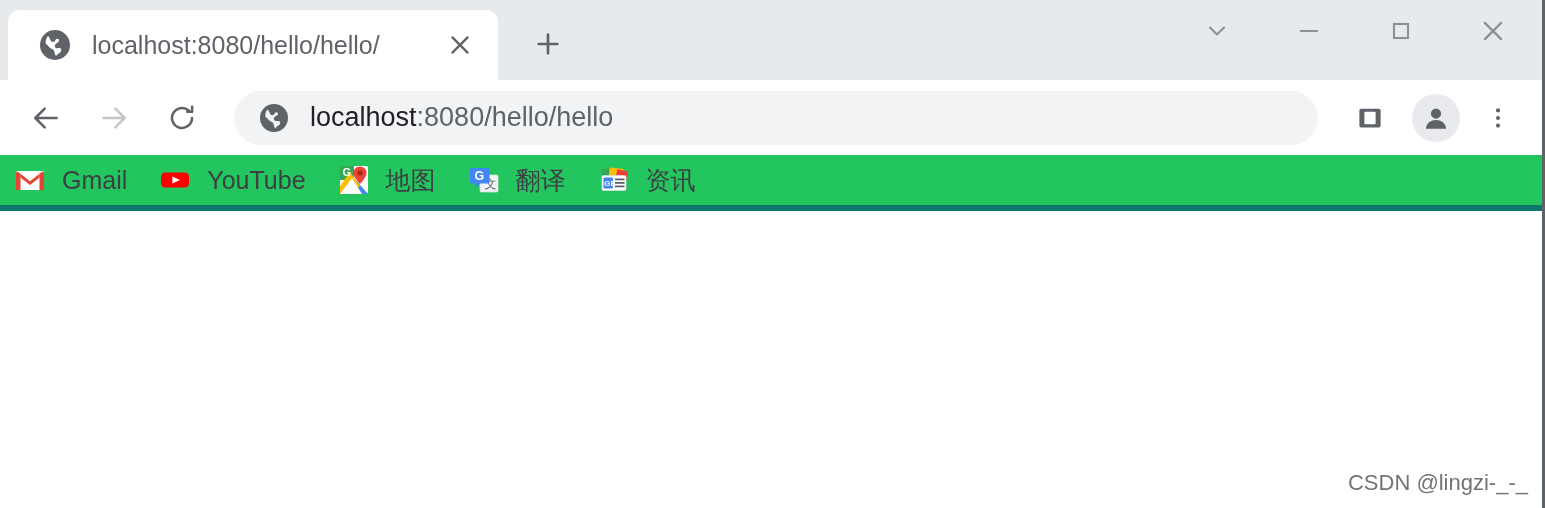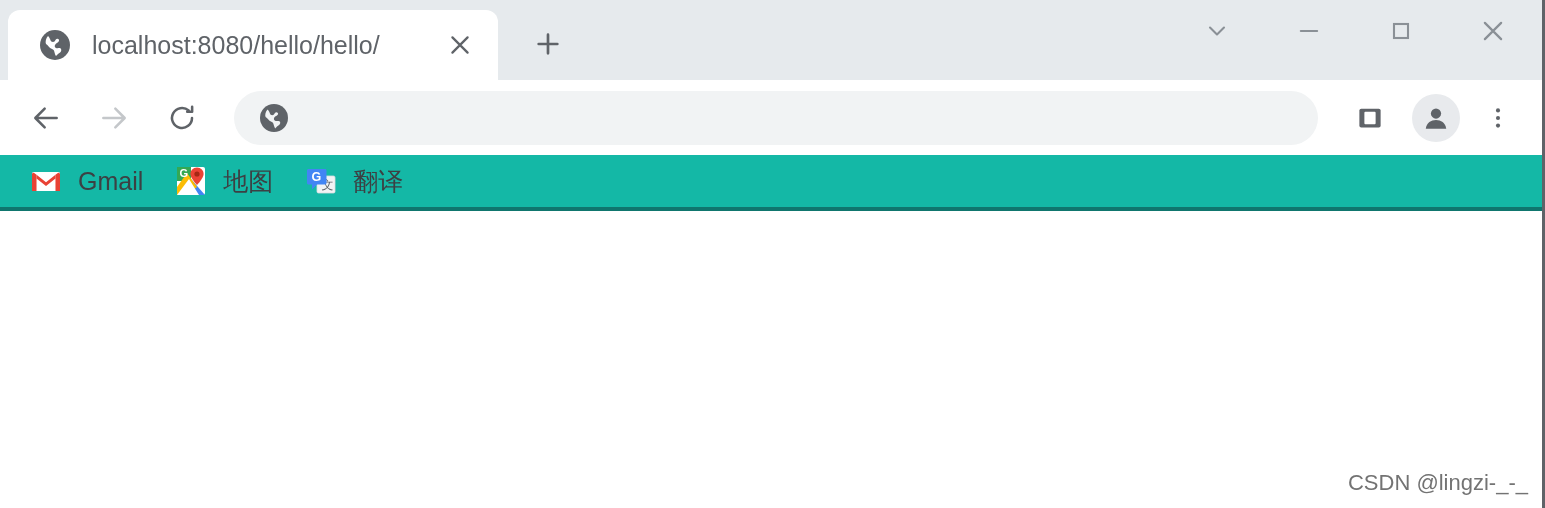--- a/index.html
+++ b/index.html
@@ -120,25 +120,24 @@
     width: 48px; height: 48px;
     border-radius: 50%;
     background: #e8eaed;
     display: flex; align-items: center; justify-content: center;
     margin-left: 14px;
   }
 
   
   .bookmarks {
     height: 56px;
-    background: #14b8a6;
-    display: flex;
-    align-items: center;
-    padding-left: 16px;
-    border-bottom: 4px solid #0f766e;
+    background: #22c55e;
+    display: flex;
+    align-items: center;
+    border-bottom: 6px solid #0f766e;
   }
   .bookmark {
     display: flex;
     align-items: center;
     height: 44px;
     padding: 0 14px;
     border-radius: 6px;
     margin-right: 4px;
   }
   .bm-icon { width: 32px; height: 32px; flex: 0 0 32px; display: block; }
@@ -244,20 +243,21 @@
       </svg>
     </div>
 
     <div class="omnibox">
       <span class="omnibox-icon">
         <svg viewBox="0 0 32 32" width="32" height="32">
           <circle cx="16" cy="16" r="14" fill="#5f6368"></circle>
           <path d="M9.5 7.5 C12.5 10.3, 11.5 13.2, 14.3 13.2 C17 13.2, 16.2 9.5, 19 10.4 C21 11, 20 13.2, 18 14.1 C15.7 15.3, 15.2 17.8, 17.1 18.8 C19 19.8, 21 17.9, 22 19.8 C22.9 21.7, 21 23.6, 19 24.5 L17.2 26.4 C15.3 23.6, 16.2 20.8, 13.4 19.8 C10.5 18.8, 9.5 16, 7.6 15.1 C6.7 13.2, 7.6 9.4, 9.5 7.5 Z" fill="#f1f3f4"></path>
         </svg>
       </span>
+      <span class="omnibox-text"><span>localhost</span><span class="url-rest">:8080/hello/hello</span></span>
     </div>
 
     <div class="tb-right">
       <div class="tb-btn">
         <svg viewBox="0 0 24 24" width="30" height="30">
           <rect x="3.5" y="4.5" width="17" height="15" rx="1.5" fill="#5f6368"></rect>
           <rect x="7.5" y="7" width="9" height="10" rx="0.8" fill="#ffffff"></rect>
         </svg>
       </div>
       <div class="avatar">
@@ -284,20 +284,29 @@
           <rect x="2" y="7" width="28" height="19" rx="1.5" fill="#ffffff"></rect>
           <path d="M2 8.5 L2 25 L6.5 25 L6.5 13 L16 20.5 L25.5 13 L25.5 25 L30 25 L30 8.5 L16 19 Z" fill="#f1f1f1"></path>
           <path d="M2 26 L2 9.2 C2 7.9 3.2 7.2 4.2 8 L6.5 9.8 L6.5 26 Z" fill="#e94235"></path>
           <path d="M30 26 L30 9.2 C30 7.9 28.8 7.2 27.8 8 L25.5 9.8 L25.5 26 Z" fill="#e94235"></path>
           <path d="M6.5 9.8 L16 17.2 L25.5 9.8 L25.5 13.6 L16 21 L6.5 13.6 Z" fill="#e94235"></path>
         </svg>
       </span>
       <span class="bm-label">Gmail</span>
     </div>
 
+    <div class="bookmark">
+      <span class="bm-icon">
+        <svg viewBox="0 0 32 32" width="32" height="32">
+          <rect x="2" y="8.5" width="28" height="15" rx="4.2" fill="#ff0000"></rect>
+          <path d="M13.4 12.6 L21 16 L13.4 19.4 Z" fill="#ffffff"></path>
+        </svg>
+      </span>
+      <span class="bm-label">YouTube</span>
+    </div>
 
     <div class="bookmark">
       <span class="bm-icon">
         <svg viewBox="0 0 32 32" width="32" height="32">
           <rect x="2" y="2" width="28" height="28" rx="2" fill="#ffffff"></rect>
           <path d="M2 2 L16 2 L16 16 L2 16 Z" fill="#34a853"></path>
           <path d="M2 30 L16 14 L30 30 Z" fill="#4285f4"></path>
           <path d="M2 22 L12 8 L22 22 L12 30 L2 30 Z" fill="#fbbc04"></path>
           <path d="M2 30 L14 14 L24 30 Z" fill="#ffffff"></path>
           <text x="4.6" y="12.4" font-family="Liberation Sans, sans-serif" font-size="11" font-weight="bold" fill="#ffffff">G</text>
@@ -313,19 +322,35 @@
         <svg viewBox="0 0 32 32" width="32" height="32">
           <rect x="12" y="11" width="18" height="17" rx="1.5" fill="#f1f3f4" stroke="#dadce0" stroke-width="0.8"></rect>
           <text x="16.5" y="24" font-family="DejaVu Sans, sans-serif" font-size="12" fill="#5f6368">文</text>
           <path d="M3.5 4 L20 4 C20.8 4 21.5 4.7 21.5 5.5 L21.5 18 C21.5 18.8 20.8 19.5 20 19.5 L12 19.5 L7 24.5 L7 19.5 L3.5 19.5 C2.7 19.5 2 18.8 2 18 L2 5.5 C2 4.7 2.7 4 3.5 4 Z" fill="#4285f4"></path>
           <text x="6.4" y="15.6" font-family="Liberation Sans, sans-serif" font-size="12.5" font-weight="bold" fill="#ffffff">G</text>
         </svg>
       </span>
       <span class="bm-label">翻译</span>
     </div>
 
+    <div class="bookmark">
+      <span class="bm-icon">
+        <svg viewBox="0 0 32 32" width="32" height="32">
+          <rect x="4" y="4.5" width="13" height="12" rx="1" fill="#34a853" transform="rotate(-9 10 10)"></rect>
+          <rect x="11" y="4" width="14" height="12" rx="1" fill="#fbbc04" transform="rotate(6 18 10)"></rect>
+          <rect x="18" y="6" width="11" height="13" rx="1" fill="#ea4335" transform="rotate(12 23 12)"></rect>
+          <rect x="4" y="11.5" width="24" height="15" rx="1.5" fill="#ffffff" stroke="#dadce0" stroke-width="0.7"></rect>
+          <rect x="5.5" y="13.5" width="9.5" height="11" rx="0.8" fill="#4285f4"></rect>
+          <text x="6.3" y="21.6" font-family="Liberation Sans, sans-serif" font-size="8" font-weight="bold" fill="#ffffff">GE</text>
+          <rect x="17" y="14.5" width="9.5" height="1.8" fill="#5f6368"></rect>
+          <rect x="17" y="18" width="9.5" height="1.8" fill="#5f6368"></rect>
+          <rect x="17" y="21.5" width="9.5" height="1.8" fill="#5f6368"></rect>
+        </svg>
+      </span>
+      <span class="bm-label">资讯</span>
+    </div>
   </div>
 
   <div class="page-content">
     <div class="watermark">CSDN @lingzi-_-_</div>
   </div>
 
 </div>
 
 </body></html>

